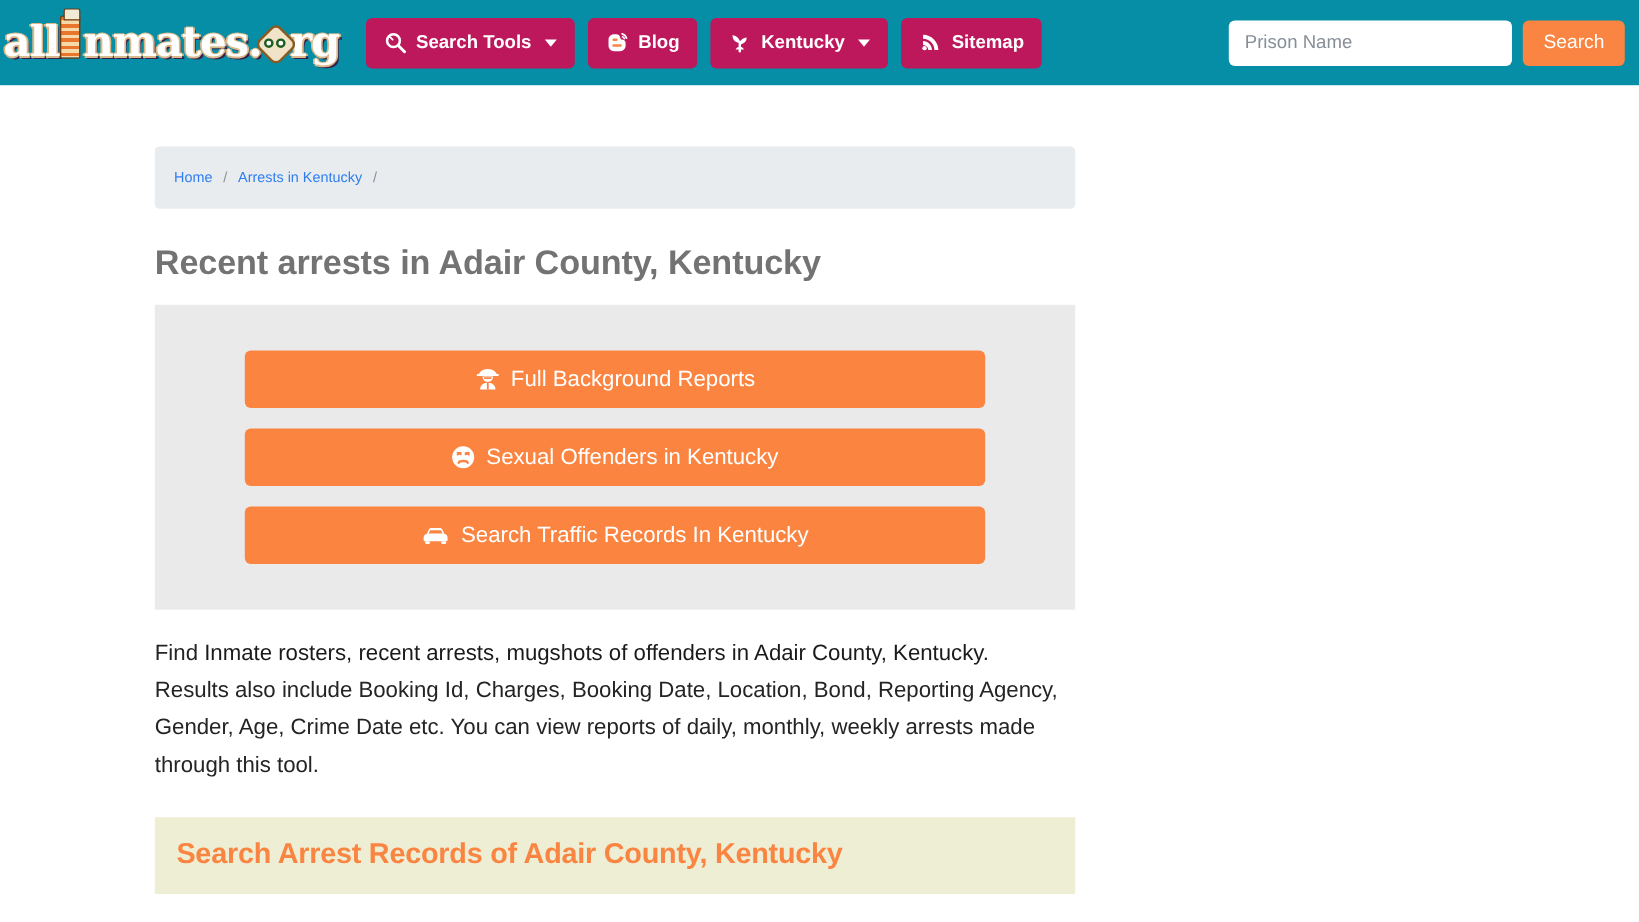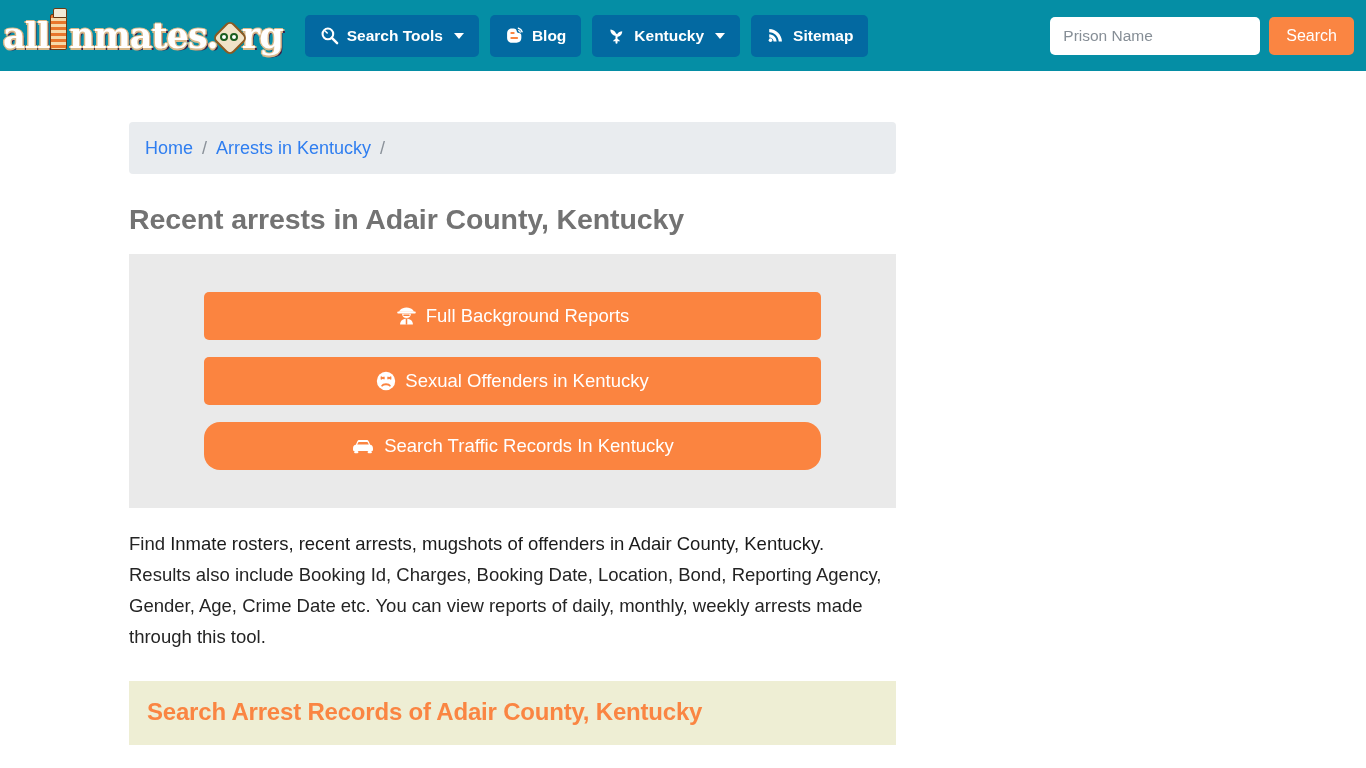--- a/index.html
+++ b/index.html
@@ -104,21 +104,21 @@
     border-radius: 50%;
     background: #ffffff;
     border: 2px solid #1b5e20;
   }
   .logo-orb-eyes span:nth-child(1) { left: 0; }
   .logo-orb-eyes span:nth-child(2) { left: 10px; }
 
   
   .nav-group { display: flex; align-items: center; gap: 11px; }
   .nav-btn {
-    background: #0369a1;
+    background: #be185d;
     color: #ffffff;
     border: none;
     border-radius: 5px;
     height: 42px;
     padding: 0 15px;
     font-size: 15.5px;
     font-weight: bold;
     display: inline-flex;
     align-items: center;
     gap: 8px;
@@ -140,21 +140,21 @@
 
   
   .header-search {
     position: absolute;
     right: 12px;
     display: flex;
     align-items: center;
     gap: 9px;
   }
   .search-input {
-    width: 210px;
+    width: 236px;
     height: 38px;
     border: none;
     border-radius: 5px;
     padding: 0 13px;
     font-size: 15.5px;
     color: #55595c;
     font-family: "Liberation Sans", sans-serif;
     background: #ffffff;
     outline: none;
   }
@@ -179,21 +179,21 @@
   }
 
   .breadcrumb {
     background: #e9ecef;
     border-radius: 4px;
     height: 52px;
     display: flex;
     align-items: center;
     padding: 0 16px;
     margin-top: 51px;
-    font-size: 18px;
+    font-size: 12px;
   }
   .breadcrumb a {
     color: #2f7ef0;
     text-decoration: none;
     white-space: nowrap;
   }
   .breadcrumb .sep {
     color: #8a9199;
     margin: 0 9px;
   }
@@ -219,21 +219,21 @@
     height: 48px;
     background: #fb8440;
     color: #ffffff;
     border: none;
     border-radius: 5px;
     font-size: 18.5px;
     font-family: "Liberation Sans", sans-serif;
     cursor: pointer;
     line-height: 1;
   }
-  .action-btn:last-child { margin-bottom: 0; border-radius: 16px; }
+  .action-btn:last-child { margin-bottom: 0; }
   .action-btn .btn-inner {
     display: flex;
     align-items: center;
     justify-content: center;
     gap: 9px;
     height: 100%;
   }
   .action-btn svg { display: block; flex: none; }
 
   .body-copy {

